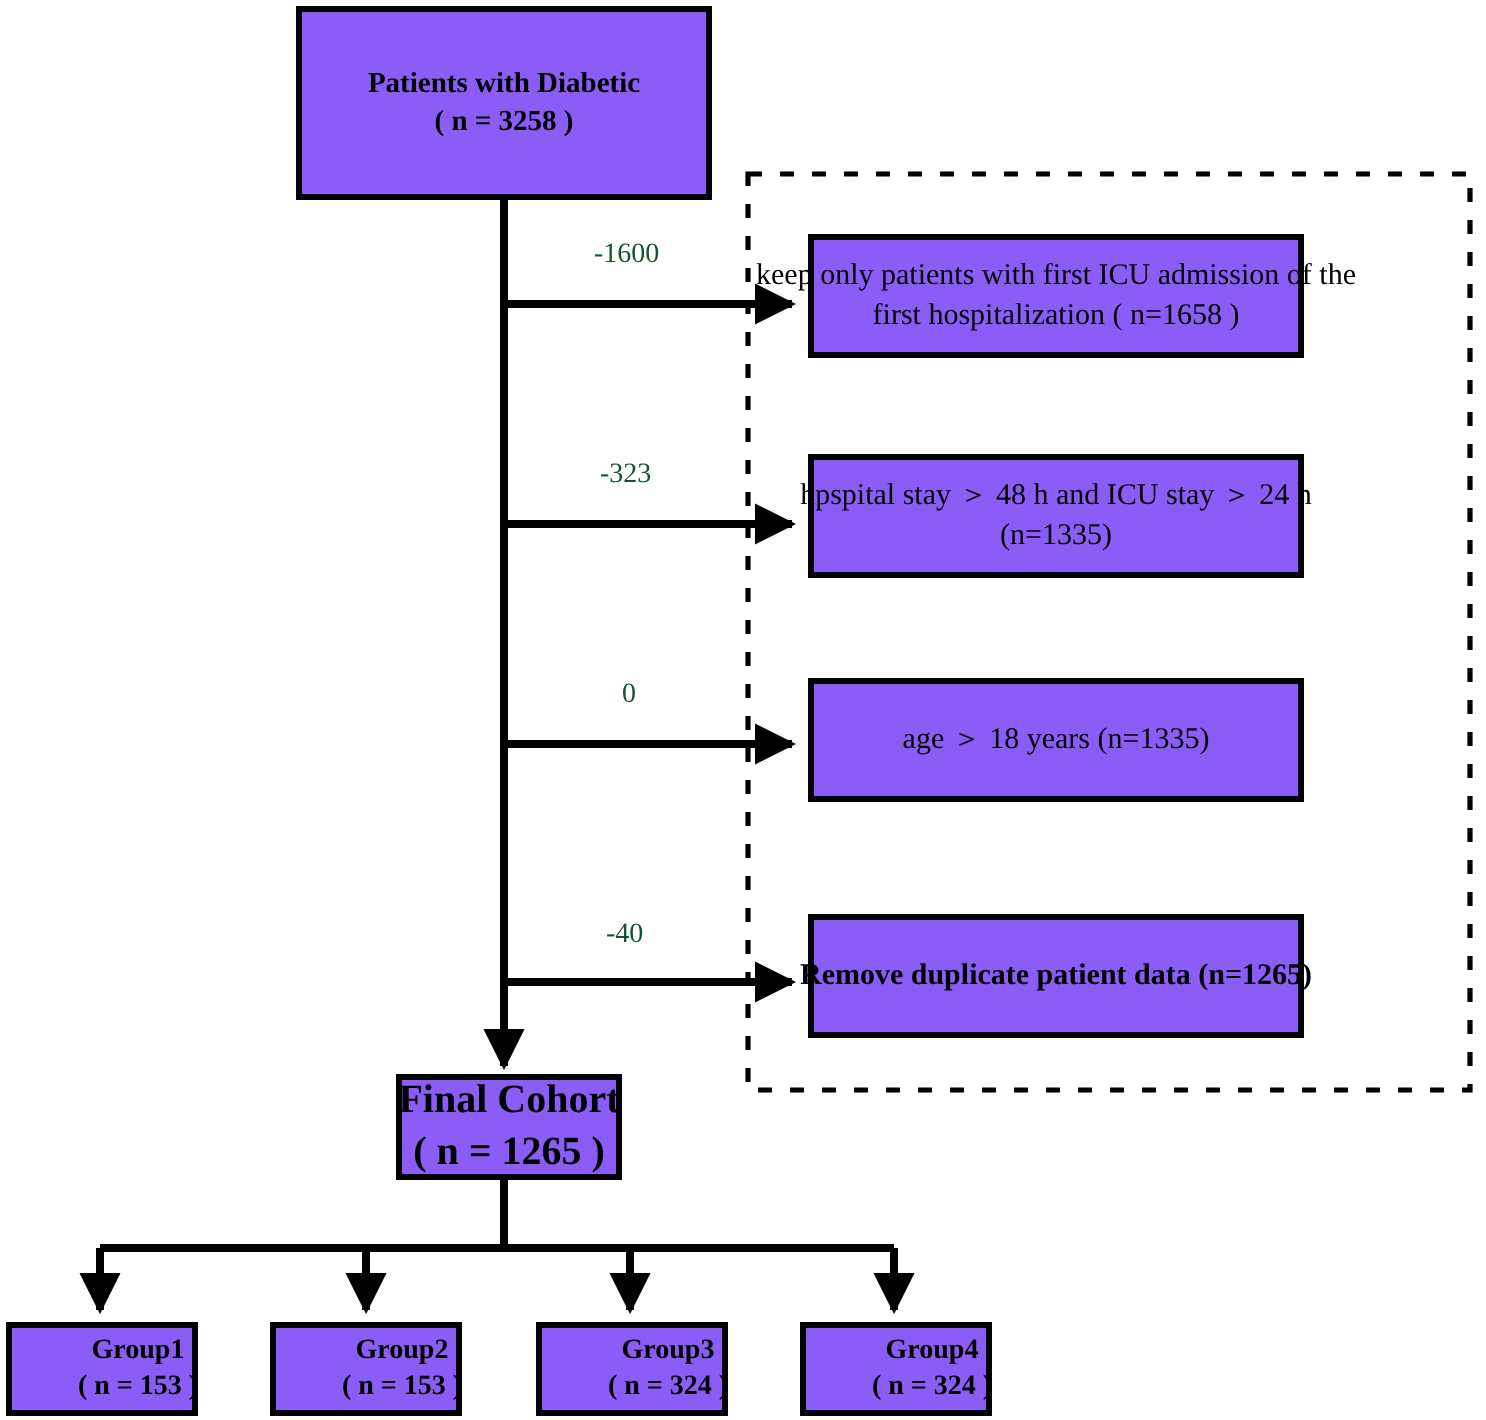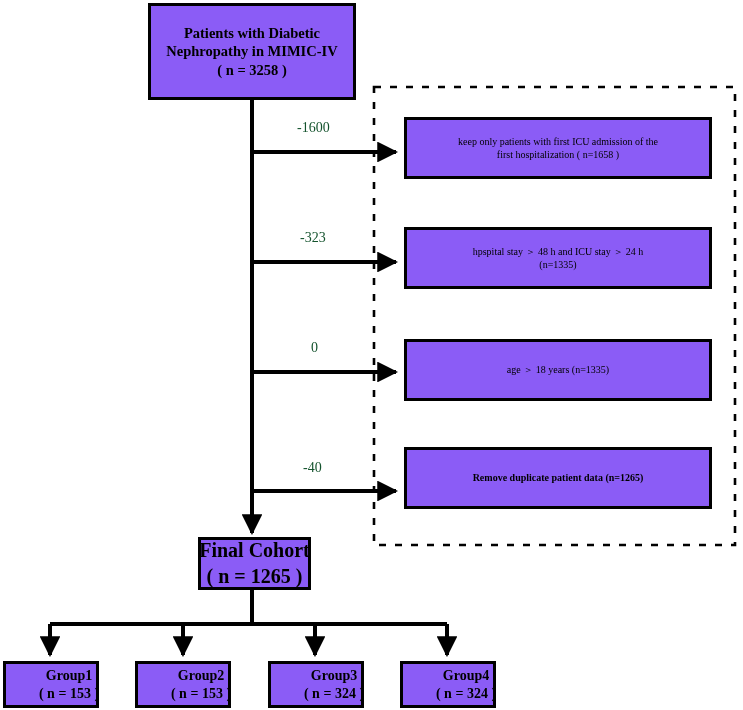--- a/index.html
+++ b/index.html
@@ -46,30 +46,30 @@
     left: 148px;
     top: 3px;
     width: 208px;
     height: 97px;
     font-size: 14.5px;
     font-weight: bold;
   }
   
   .criteria-node {
     left: 404px;
-    width: 308px;
+    width: 248px;
     height: 62px;
-    font-size: 10px;
+    font-size: 15px;
     font-weight: normal;
     padding: 0 8px;
   }
   #node-crit-0 { top: 117px; }
   #node-crit-1 { top: 227px; }
   #node-crit-2 { top: 339px; }
-  #node-crit-3 { top: 447px; }
+  #node-crit-3 { top: 457px; }
   .criteria-node .line { line-height: 1.35; }
   #node-crit-3 .line { font-weight: bold; }
   
   #node-final {
     left: 198px;
     top: 537px;
     width: 113px;
     height: 53px;
     font-size: 20px;
     font-weight: bold;
@@ -133,21 +133,20 @@
     <path d="M 50 624 L 447 624" stroke="#000000" stroke-width="4" fill="none"></path>
 
     <path d="M 50 624 L 50 655" stroke="#000000" stroke-width="4" fill="none" marker-end="url(#arrow-down)"></path>
     <path d="M 183 624 L 183 655" stroke="#000000" stroke-width="4" fill="none" marker-end="url(#arrow-down)"></path>
     <path d="M 315 624 L 315 655" stroke="#000000" stroke-width="4" fill="none" marker-end="url(#arrow-down)"></path>
     <path d="M 447 624 L 447 655" stroke="#000000" stroke-width="4" fill="none" marker-end="url(#arrow-down)"></path>
   </svg>
 
   <div class="node" id="node-source">
     <span class="line">Patients with Diabetic</span>
-    <span class="line">Nephropathy in MIMIC-IV</span>
     <span class="line">( n = 3258 )</span>
   </div>
 
   <div class="node criteria-node" id="node-crit-0">
     <span class="line">keep only patients with first ICU admission of the</span>
     <span class="line">first hospitalization ( n=1658 )</span>
   </div>
 
   <div class="node criteria-node" id="node-crit-1">
     <span class="line">hpspital stay ＞ 48 h and ICU stay ＞ 24 h</span>

